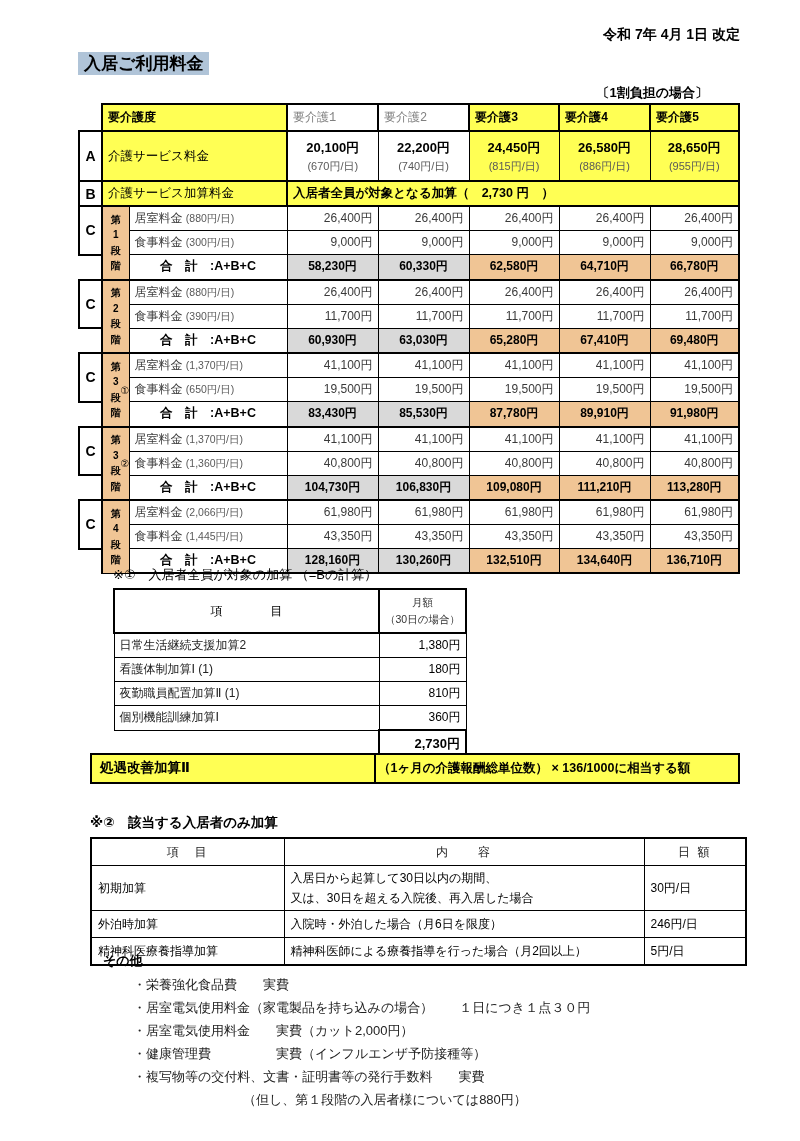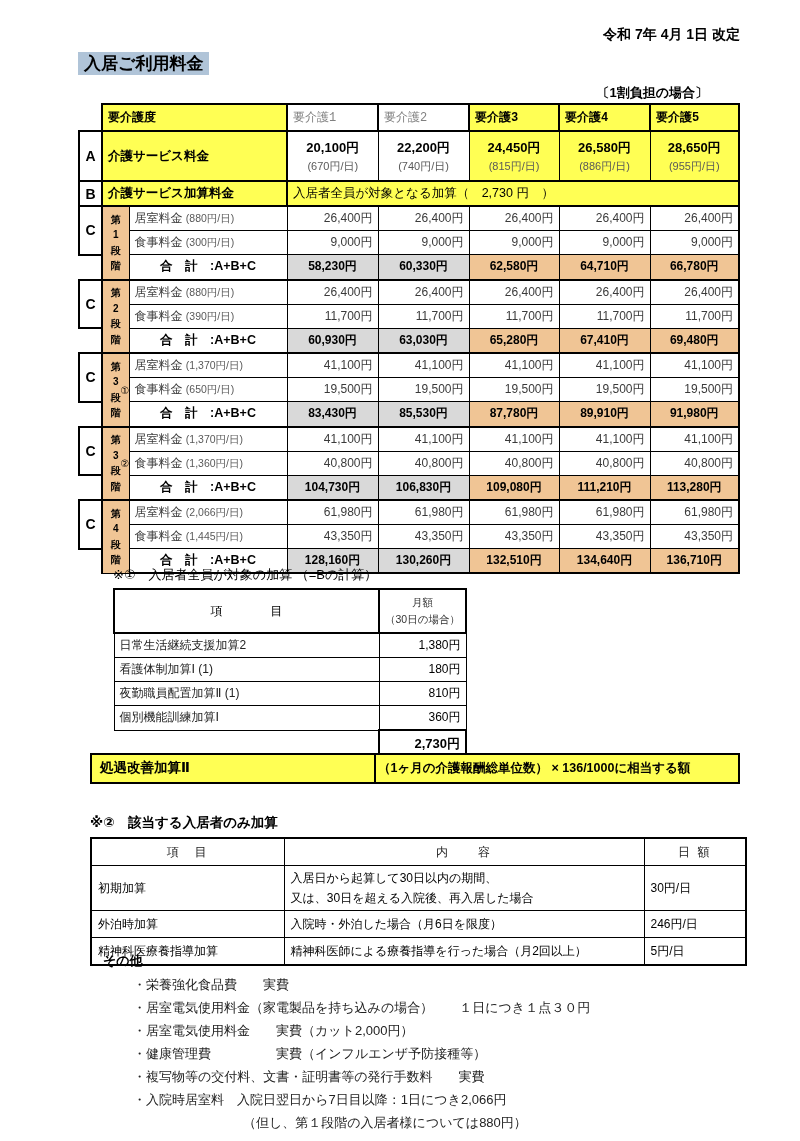--- a/index.html
+++ b/index.html
@@ -14,27 +14,27 @@
   .burden-note{position:absolute;top:84px;right:92px;font-size:13px;font-weight:bold;}
 
   
   table{border-collapse:collapse;table-layout:fixed;}
   .main{position:absolute;top:103px;left:78px;width:660px;font-size:12px;}
   .main td{border:1px solid #000;height:23px;padding:0 5px;overflow:hidden;vertical-align:middle;}
   .main .corner{border:none;background:transparent;}
   .main .lvl-head{background:#ffff54;font-weight:bold;border-width:2px;height:25px;font-family:Liberation Mono, monospace;}
   .main .lvl-head.plain{background:#fff;color:#808080;font-weight:normal;}
   .main .key-cell{border:2px solid #000;text-align:center;font-weight:bold;font-size:14px;background:#fff;padding:0;}
-  .main .a-label,.main .b-label{background:#ffff54;font-weight:bold;border-width:2px;font-size:12.5px;margin-top:22px;}
+  .main .a-label,.main .b-label{background:#ffff54;font-weight:normal;border-width:2px;font-size:12.5px;margin-top:22px;}
   .main .a-val{border-width:2px 1px;text-align:center;height:48px;background:#fff;}
   .main .a-val.y{background:#ffff54;}
   .main td:last-child{border-right-width:2px;}
   .main .a-main{display:block;font-weight:bold;font-size:13px;line-height:20px;}
   .main .a-daily{display:block;font-size:11px;color:#595959;line-height:17px;}
-  .main .b-content{background:#ffff54;font-weight:normal;border-width:2px;font-size:12.5px;}
+  .main .b-content{background:#ffff54;font-weight:bold;border-width:2px;font-size:12.5px;}
   .main tr.block-r1 td{border-top-width:2px;}
   .main tr.block-r3 td:not(.blank-cell){border-bottom-width:2px;}
   .main .stage-cell{background:#f0c595;padding:0;border-left-width:2px;}
   .main .stage-wrap{position:relative;width:100%;height:100%;min-height:67px;
     display:flex;align-items:center;justify-content:center;}
   .main .stage-chars{display:flex;flex-direction:column;align-items:center;
     font-size:10px;font-weight:bold;line-height:1.55;}
   .main .stage-mark{position:absolute;right:-1px;top:50%;transform:translateY(-50%);font-size:10px;}
   .main .stage-mark:empty{display:none;}
   .main .item-cell{color:#3a3a3a;}
@@ -467,19 +467,18 @@
     <div class="other-item">・栄養強化食品費　　実費</div>
 
     <div class="other-item">・居室電気使用料金（家電製品を持ち込みの場合）　　１日につき１点３０円</div>
 
     <div class="other-item">・居室電気使用料金　　実費（カット2,000円）</div>
 
     <div class="other-item">・健康管理費　　　　　実費（インフルエンザ予防接種等）</div>
 
     <div class="other-item">・複写物等の交付料、文書・証明書等の発行手数料　　実費</div>
 
-    <div class="other-item">・入院時居室料　入院日翌日から7日目以降：1日につき2,066円</div>
 
     <div class="other-item indent">（但し、第１段階の入居者様については880円）</div>
   </div>
   </div>
 
 </div>
 
 </body></html>

